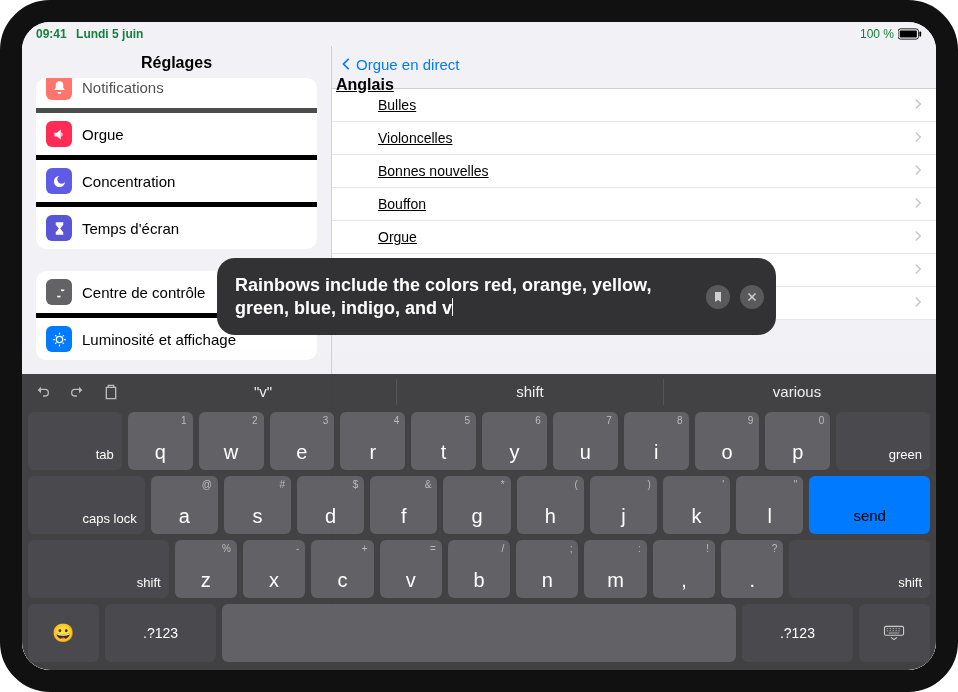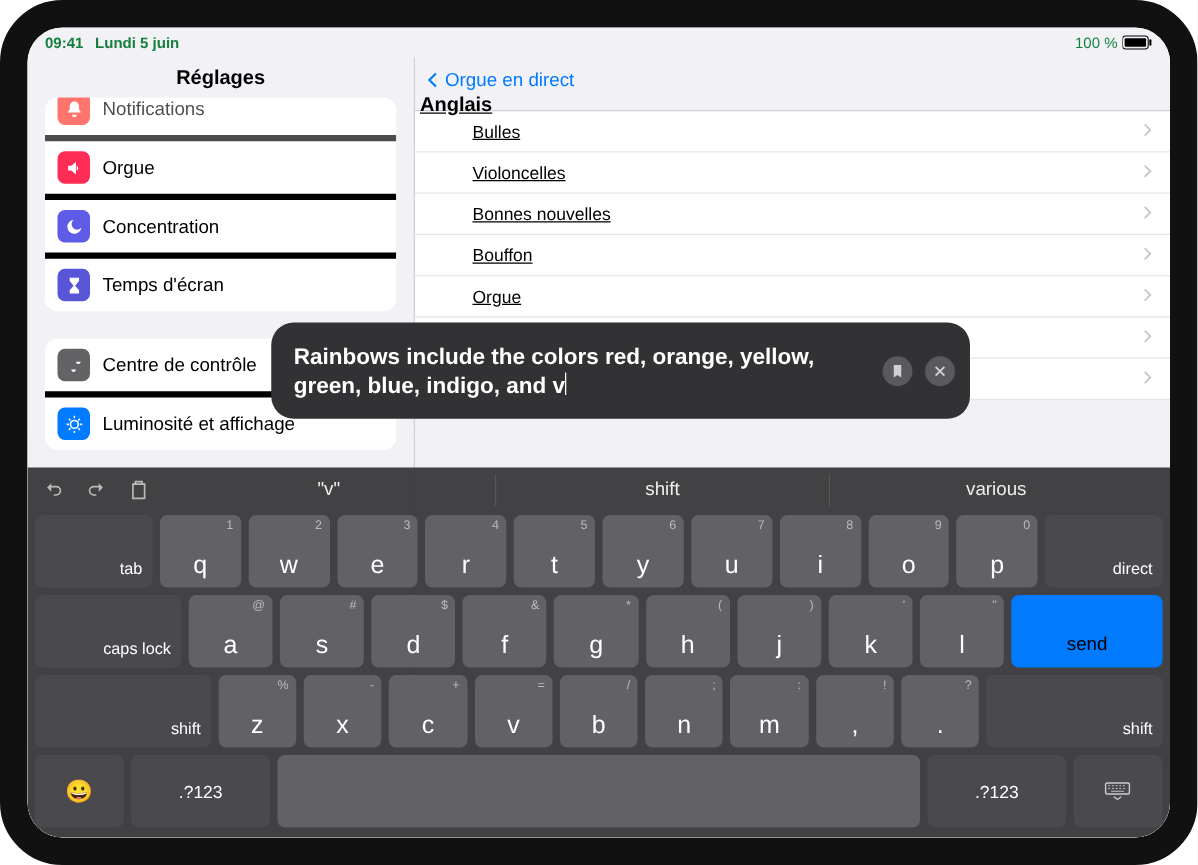--- a/index.html
+++ b/index.html
@@ -471,21 +471,21 @@
         </div>
       <div class="key">
           <span class="alt">9</span>
           <span>o</span>
         </div>
       <div class="key">
           <span class="alt">0</span>
           <span>p</span>
         </div>
       <div class="key special right wide-12">
-          <span>direct</span>
+          <span>green</span>
         </div>
     </div>
 
     <div class="kb-row">
       <div class="key special wide-15">
           <span>caps lock</span>
         </div>
       <div class="key">
           <span class="alt">@</span>
           <span>a</span>

